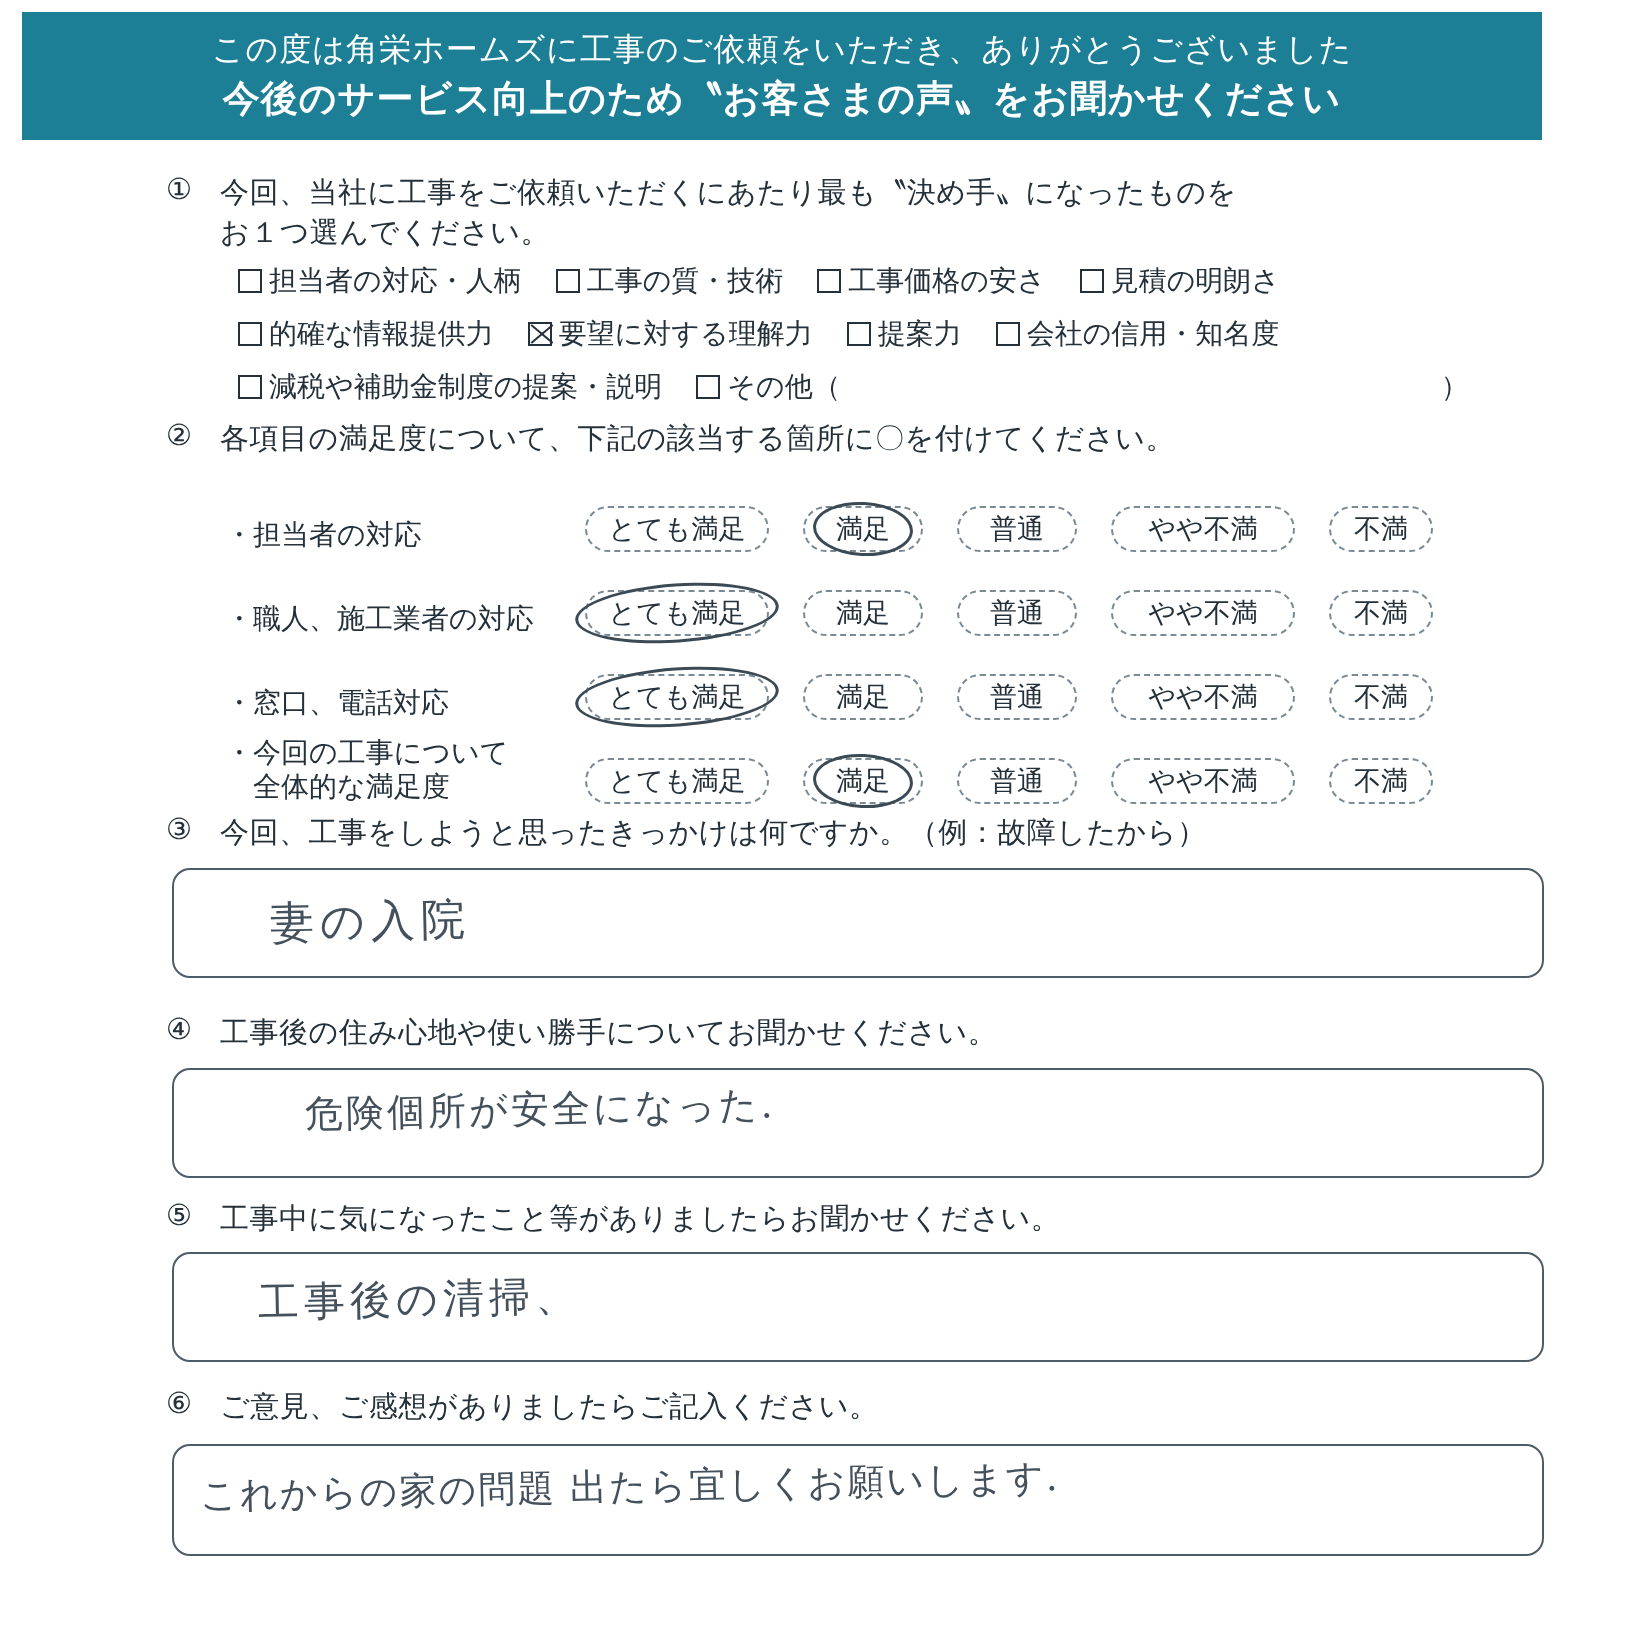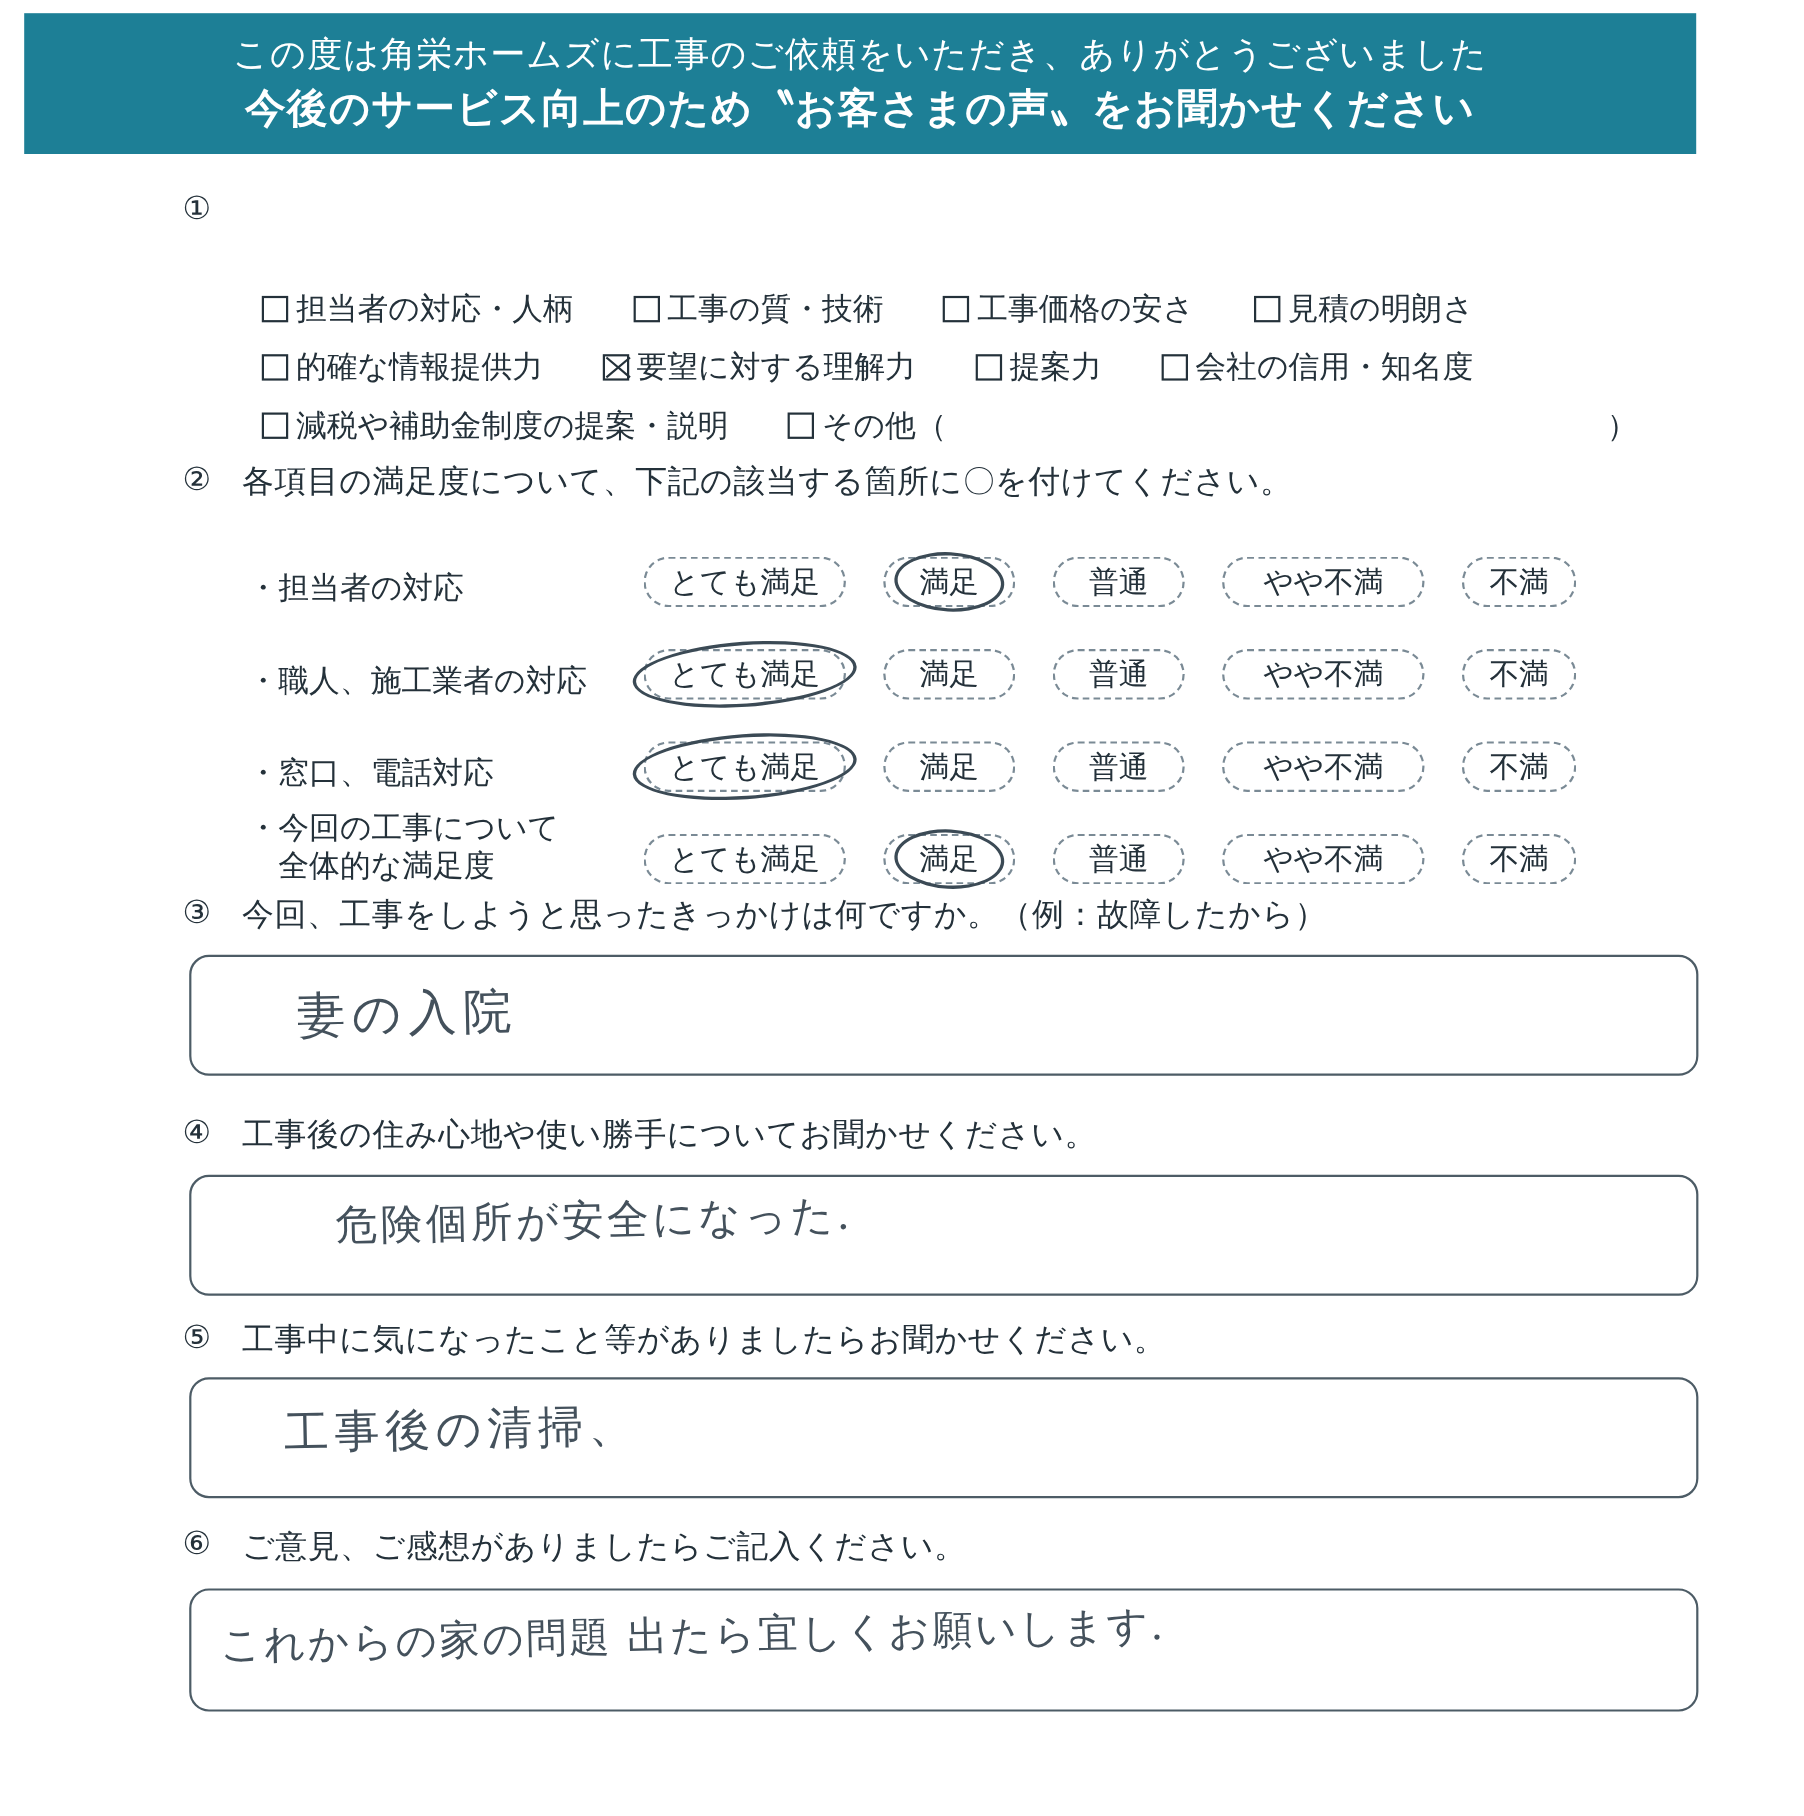--- a/index.html
+++ b/index.html
@@ -77,21 +77,20 @@
     top: 262px;
     width: 1330px;
     font-size: 28px;
     color: #24313a;
   }
   .opt-row {
     display: flex;
     align-items: center;
     margin-bottom: 15px;
     white-space: nowrap;
-    gap: 20px;
   }
   .opt {
     display: inline-flex;
     align-items: center;
     margin-right: 34px;
   }
   .box {
     position: relative;
     display: inline-block;
     width: 24px;
@@ -223,20 +222,22 @@
 
 <div class="page">
 
   <div class="header-band">
     <div class="header-line1">この度は角栄ホームズに工事のご依頼をいただき、ありがとうございました</div>
     <div class="header-line2">今後のサービス向上のため〝お客さまの声〟をお聞かせください</div>
   </div>
 
   <div class="q" id="q1">
     <div class="q-num">①</div>
+    <div class="q-text" style="white-space:pre-line">今回、当社に工事をご依頼いただくにあたり最も〝決め手〟になったものを
+お１つ選んでください。</div>
   </div>
 
   <div class="opt-rows">
     <div class="opt-row">
       <div class="opt">
         <span class="box"></span>
         <span class="opt-label">担当者の対応・人柄</span>
       </div>
       <div class="opt">
         <span class="box"></span>

